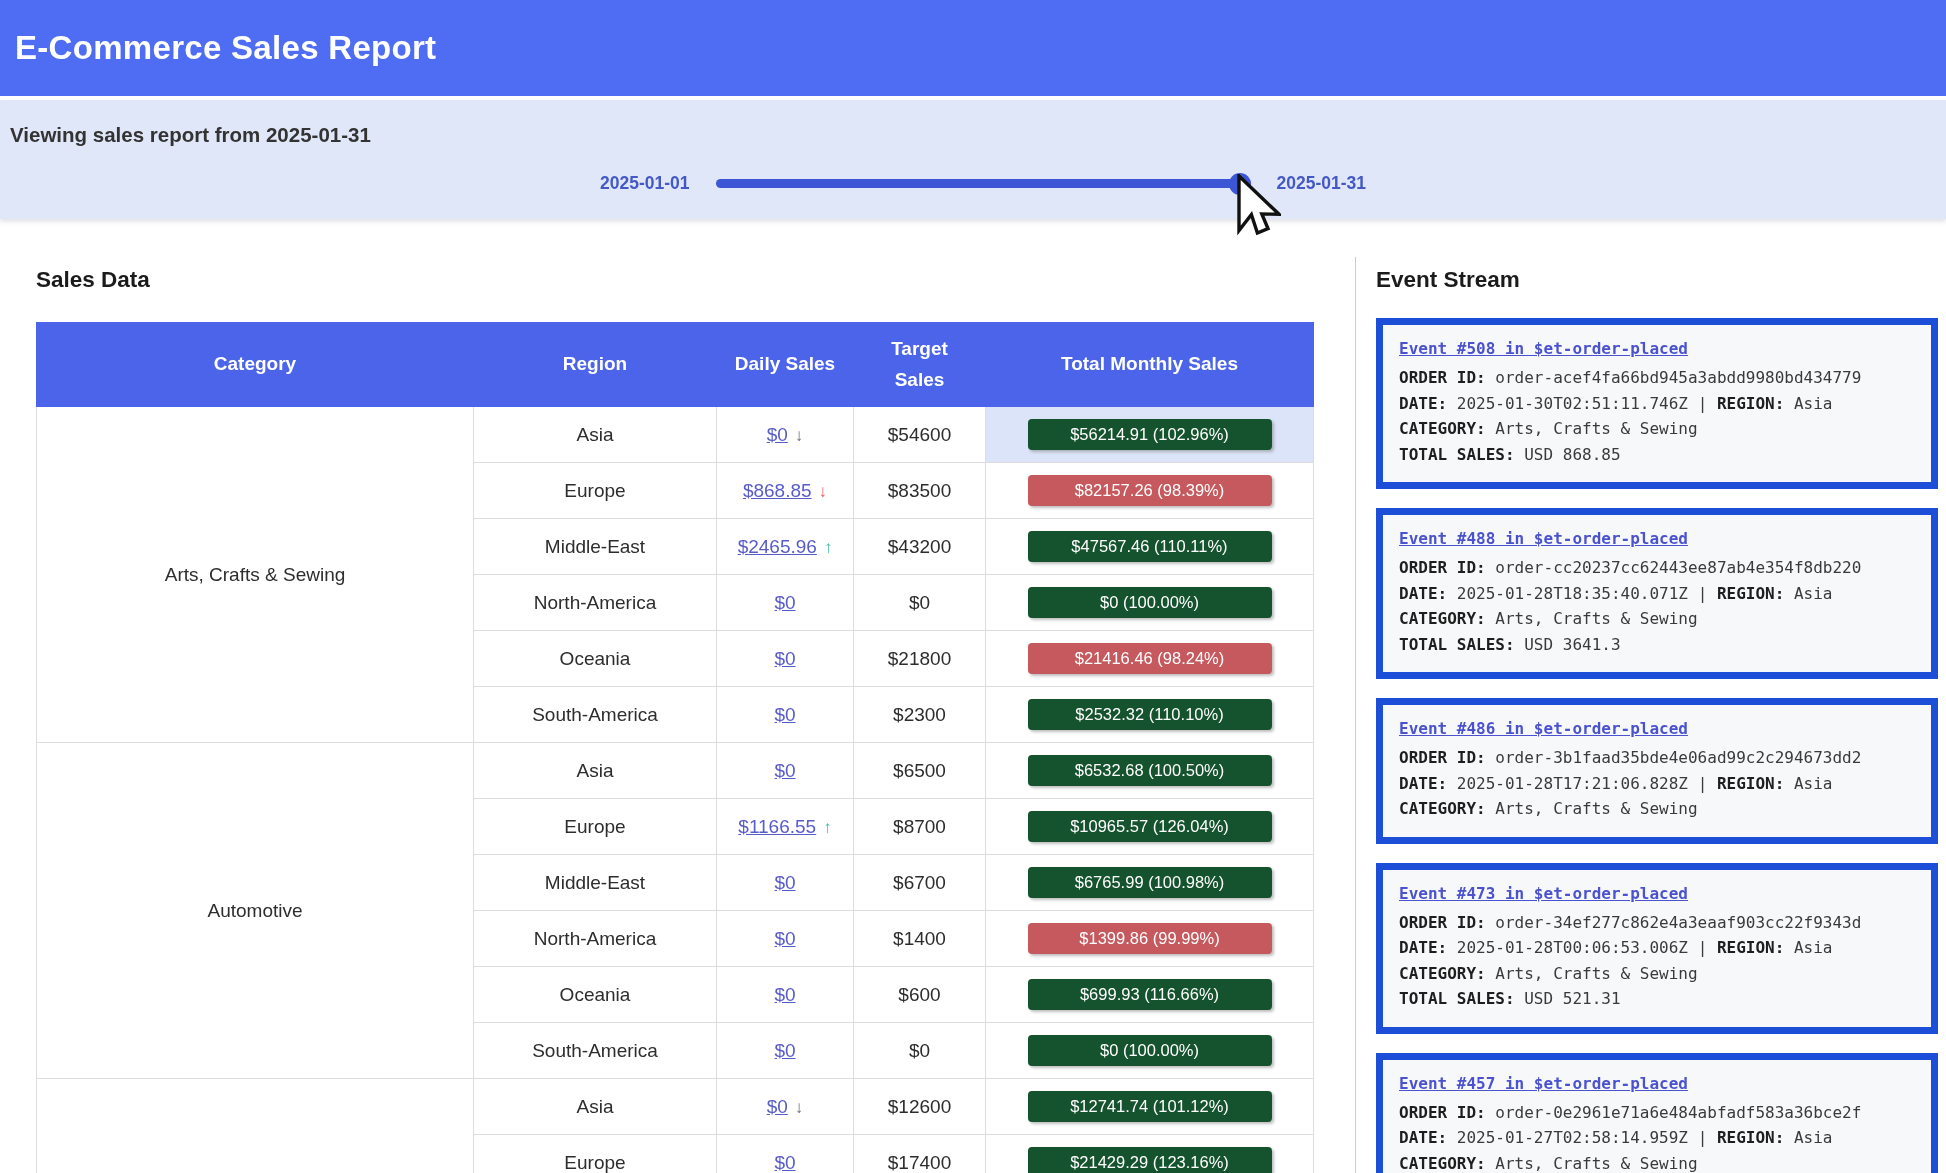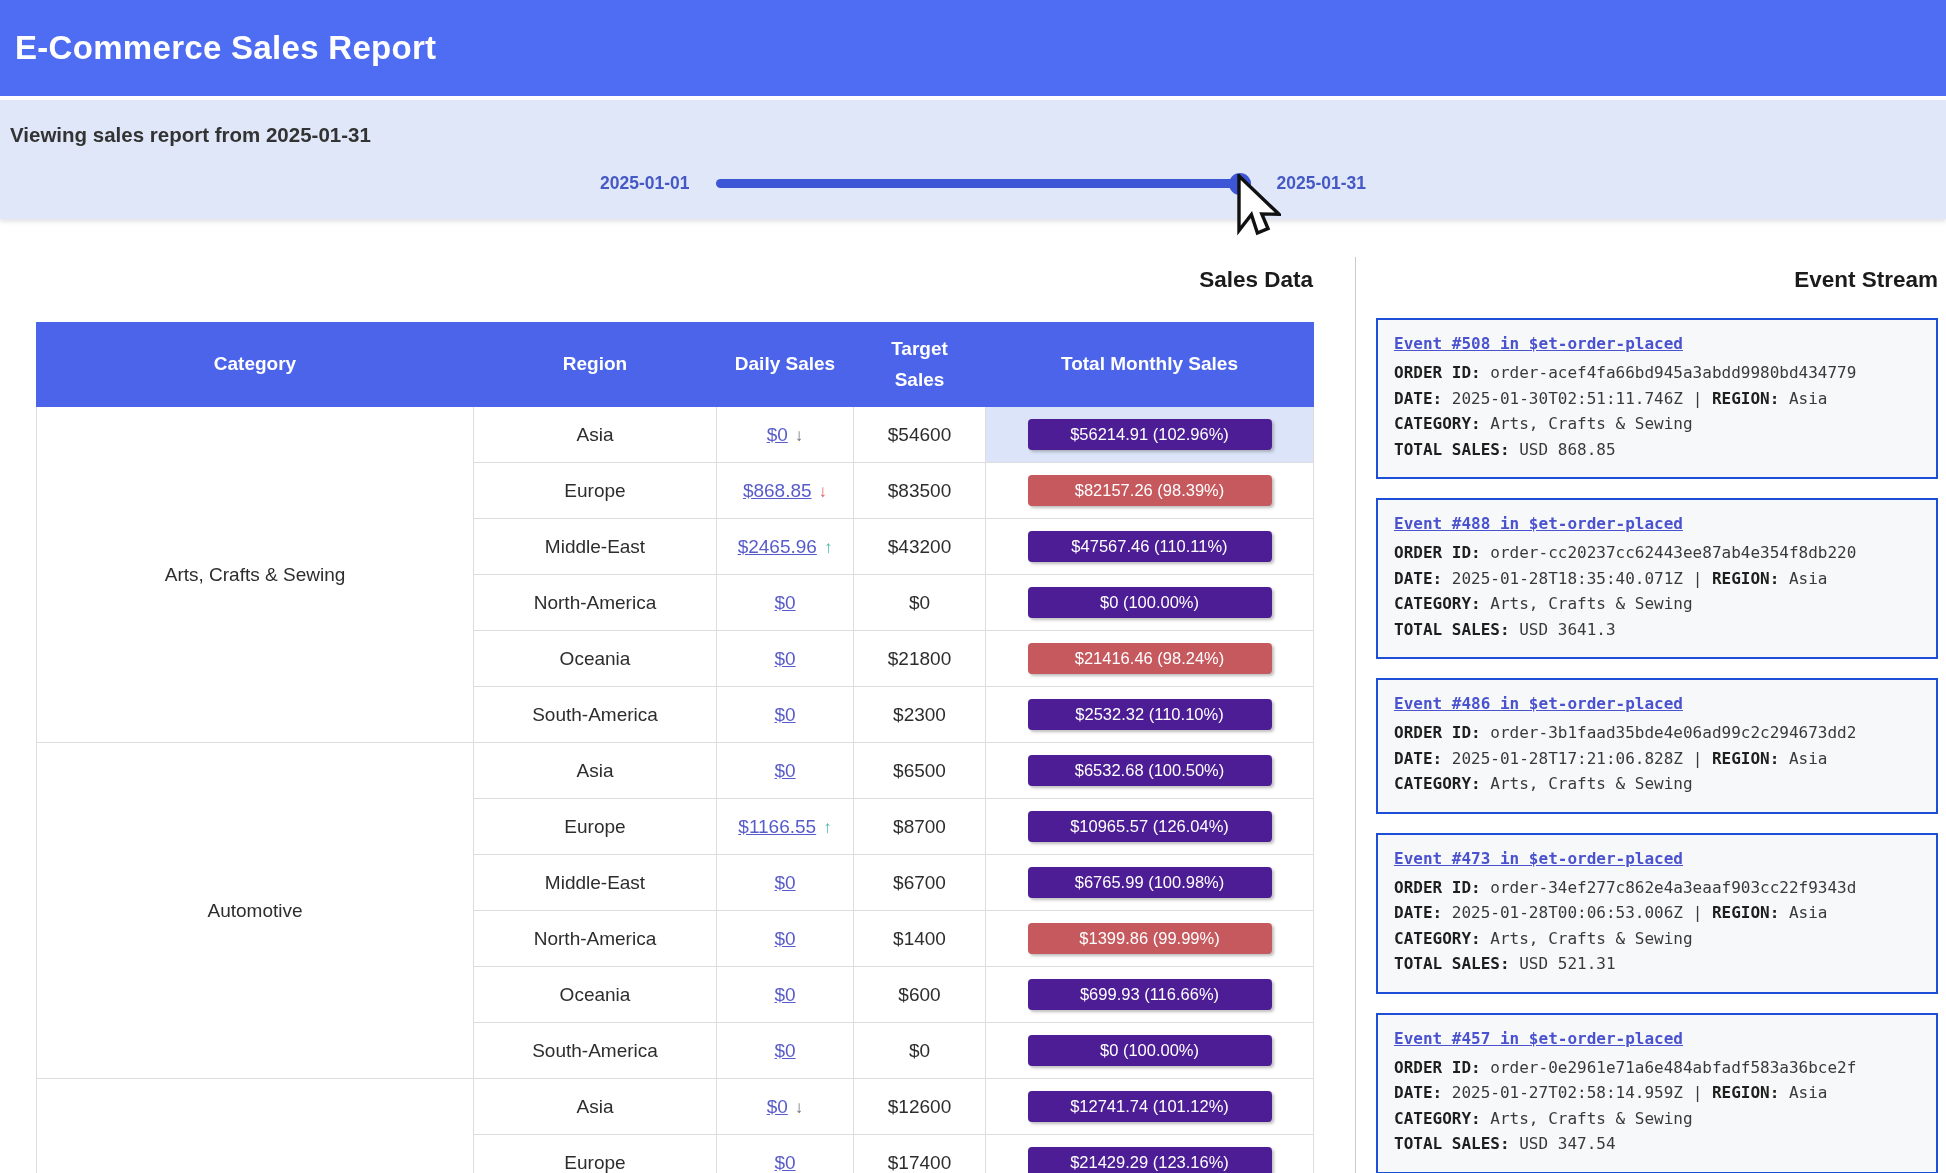--- a/index.html
+++ b/index.html
@@ -91,21 +91,20 @@
     border-left: 1px solid #cccccc;
     padding: 10px 8px 0 20px;
     min-height: 1000px;
   }
   .events-section h2.section-heading { margin-bottom: 25px; }
   h2.section-heading {
     margin: 0 0 29px 0;
     font-size: 22.5px;
     font-weight: bold;
     color: #1b1b1b;
-    text-align: right;
   }
   
   table.sales-table {
     border-collapse: collapse;
     width: 1277px;
     table-layout: fixed;
   }
   table.sales-table col.c-category { width: 437px; }
   table.sales-table col.c-region   { width: 243px; }
   table.sales-table col.c-daily    { width: 137px; }
@@ -149,26 +148,26 @@
   .trend.down-grey { color: #6f6f6f; }
   .badge {
     display: inline-block;
     width: 244px;
     line-height: 31px;
     border-radius: 4px;
     color: #ffffff;
     font-size: 16.5px;
     box-shadow: 2px 2px 3px rgba(110,110,110,0.45);
   }
-  .badge.green { background: #4c1d95; }
+  .badge.green { background: #14532d; }
   .badge.red   { background: #c5595e; }
   
   .event-card {
     background: #f7f8f9;
-    border: 2px solid #1d4ed8;
+    border: 7px solid #1d4ed8;
     padding: 13px 16px 15px 16px;
     margin-bottom: 19px;
     font-family: "DejaVu Sans Mono", monospace;
     font-size: 16px;
   }
   .event-title {
     display: inline-block;
     color: #4a52cf;
     font-weight: bold;
     text-decoration: underline;

